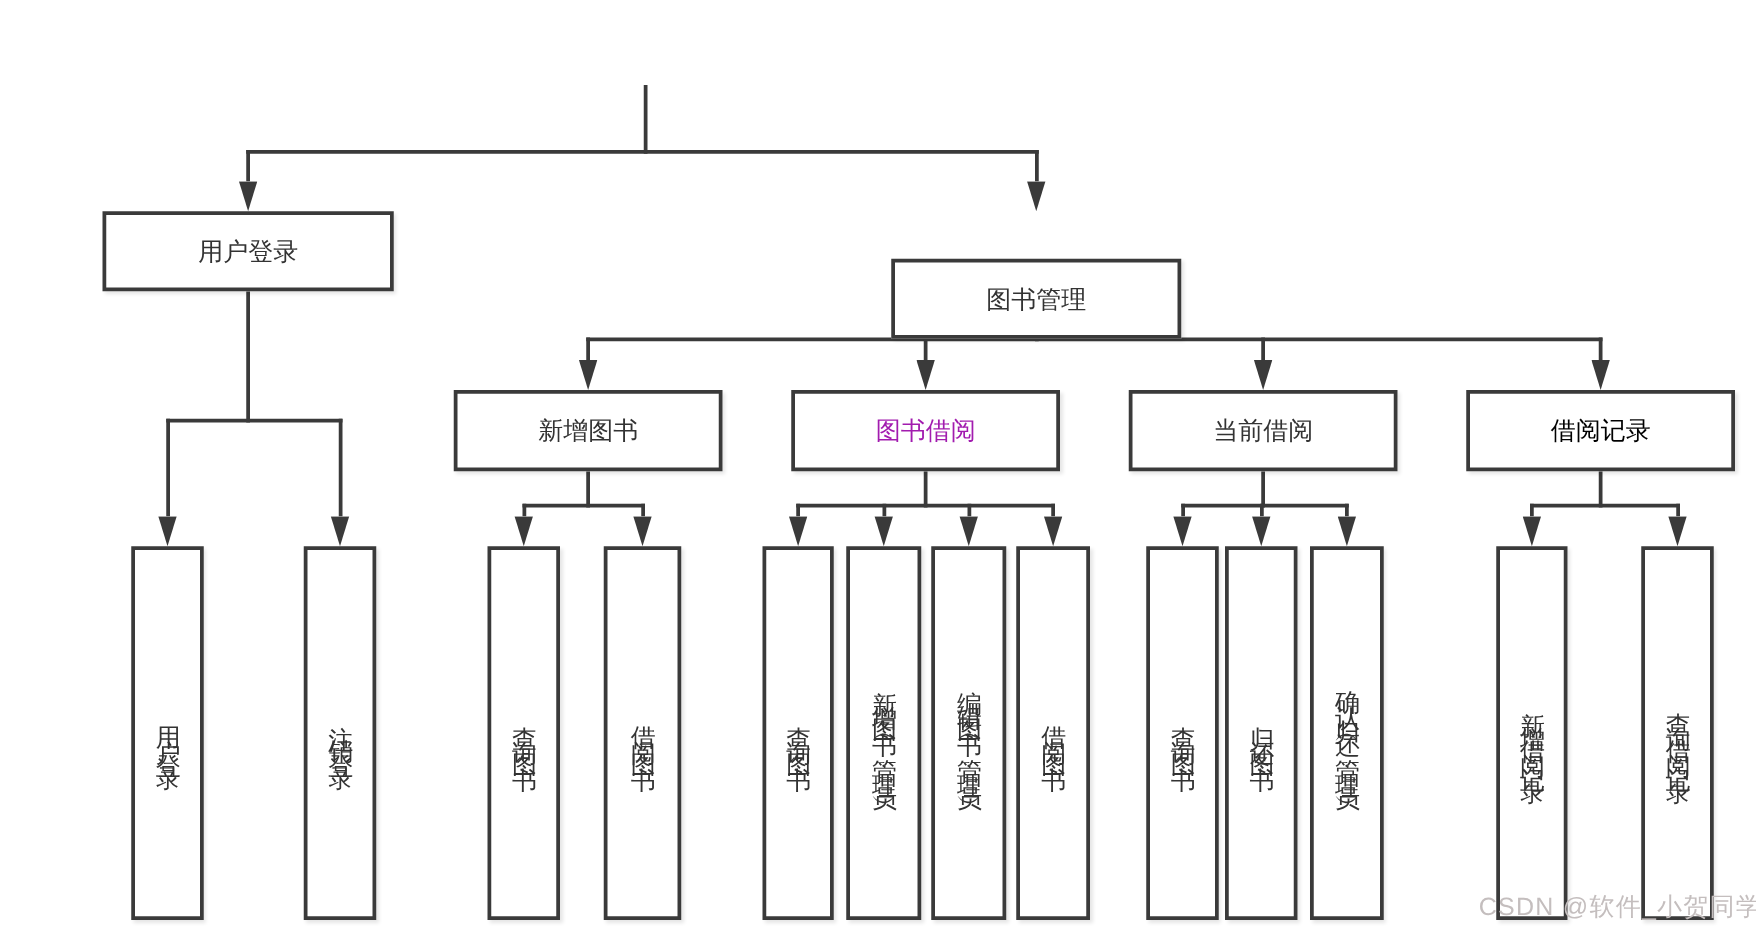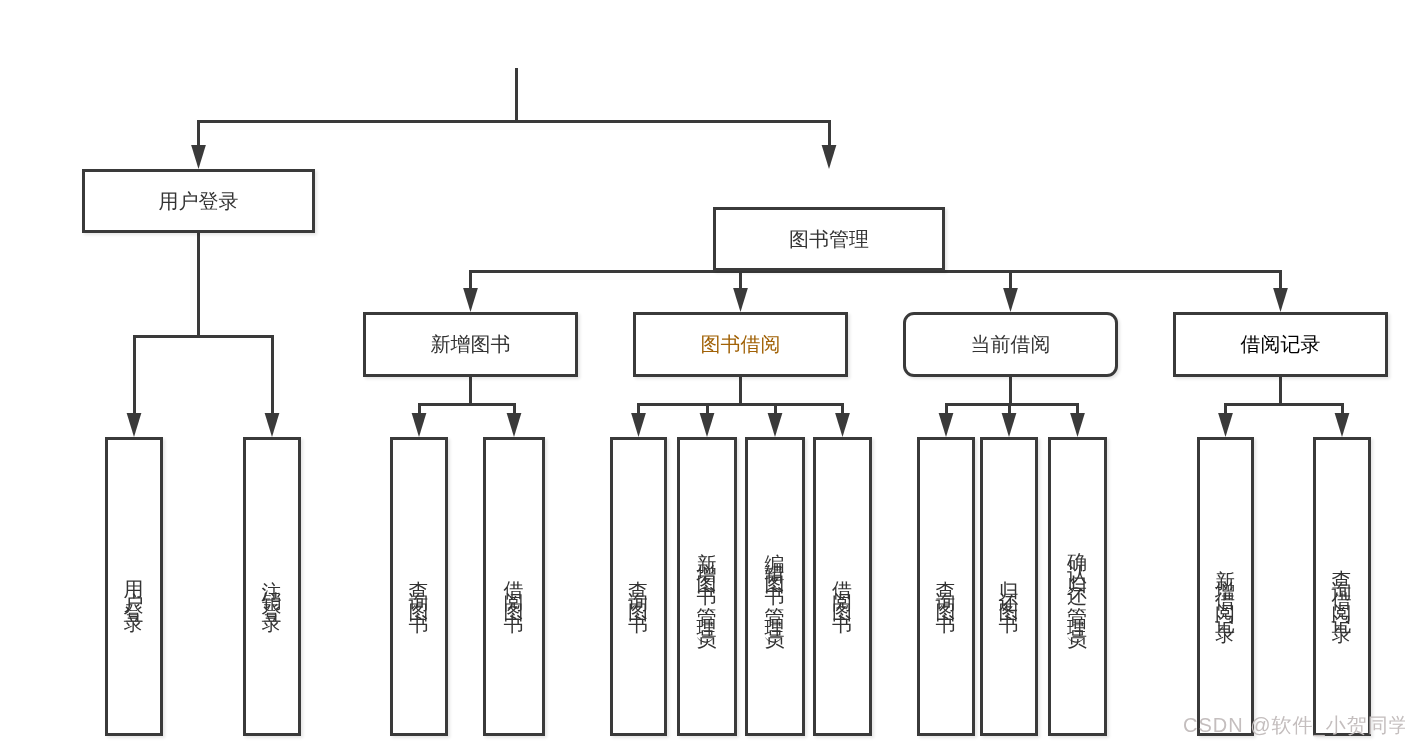--- a/index.html
+++ b/index.html
@@ -89,24 +89,24 @@
     <div class="arrowhead" style="left: 1334px; top: 413px; width: 16px; height: 24px;"></div>
     <div class="node" style="left: 82px; top: 169px; width: 233px; height: 64px; color: rgb(51, 51, 51);">
       <span class="node-label">用户登录</span>
     </div>
     <div class="node" style="left: 713px; top: 169px; width: 232px; height: 64px; color: rgb(51, 51, 51); margin-top: 38px;">
       <span class="node-label">图书管理</span>
     </div>
     <div class="node" style="left: 363px; top: 312px; width: 215px; height: 65px; color: rgb(51, 51, 51);">
       <span class="node-label">新增图书</span>
     </div>
-    <div class="node" style="left: 633px; top: 312px; width: 215px; height: 65px; color: #a16207;">
+    <div class="node" style="left: 633px; top: 312px; width: 215px; height: 65px; color: #a21caf;">
       <span class="node-label">图书借阅</span>
     </div>
-    <div class="node" style="left: 903px; top: 312px; width: 215px; height: 65px; color: rgb(51, 51, 51); border-radius: 11px;">
+    <div class="node" style="left: 903px; top: 312px; width: 215px; height: 65px; color: rgb(51, 51, 51);">
       <span class="node-label">当前借阅</span>
     </div>
     <div class="node" style="left: 1173px; top: 312px; width: 215px; height: 65px; color: #000000;">
       <span class="node-label">借阅记录</span>
     </div>
     <div class="node vertical" style="left: 105px; top: 437px; width: 58px; height: 299px; color: rgb(51, 51, 51);">
       <span class="node-label">用户登录</span>
     </div>
     <div class="node vertical" style="left: 243px; top: 437px; width: 58px; height: 299px; color: rgb(51, 51, 51);">
       <span class="node-label">注销登录</span>

